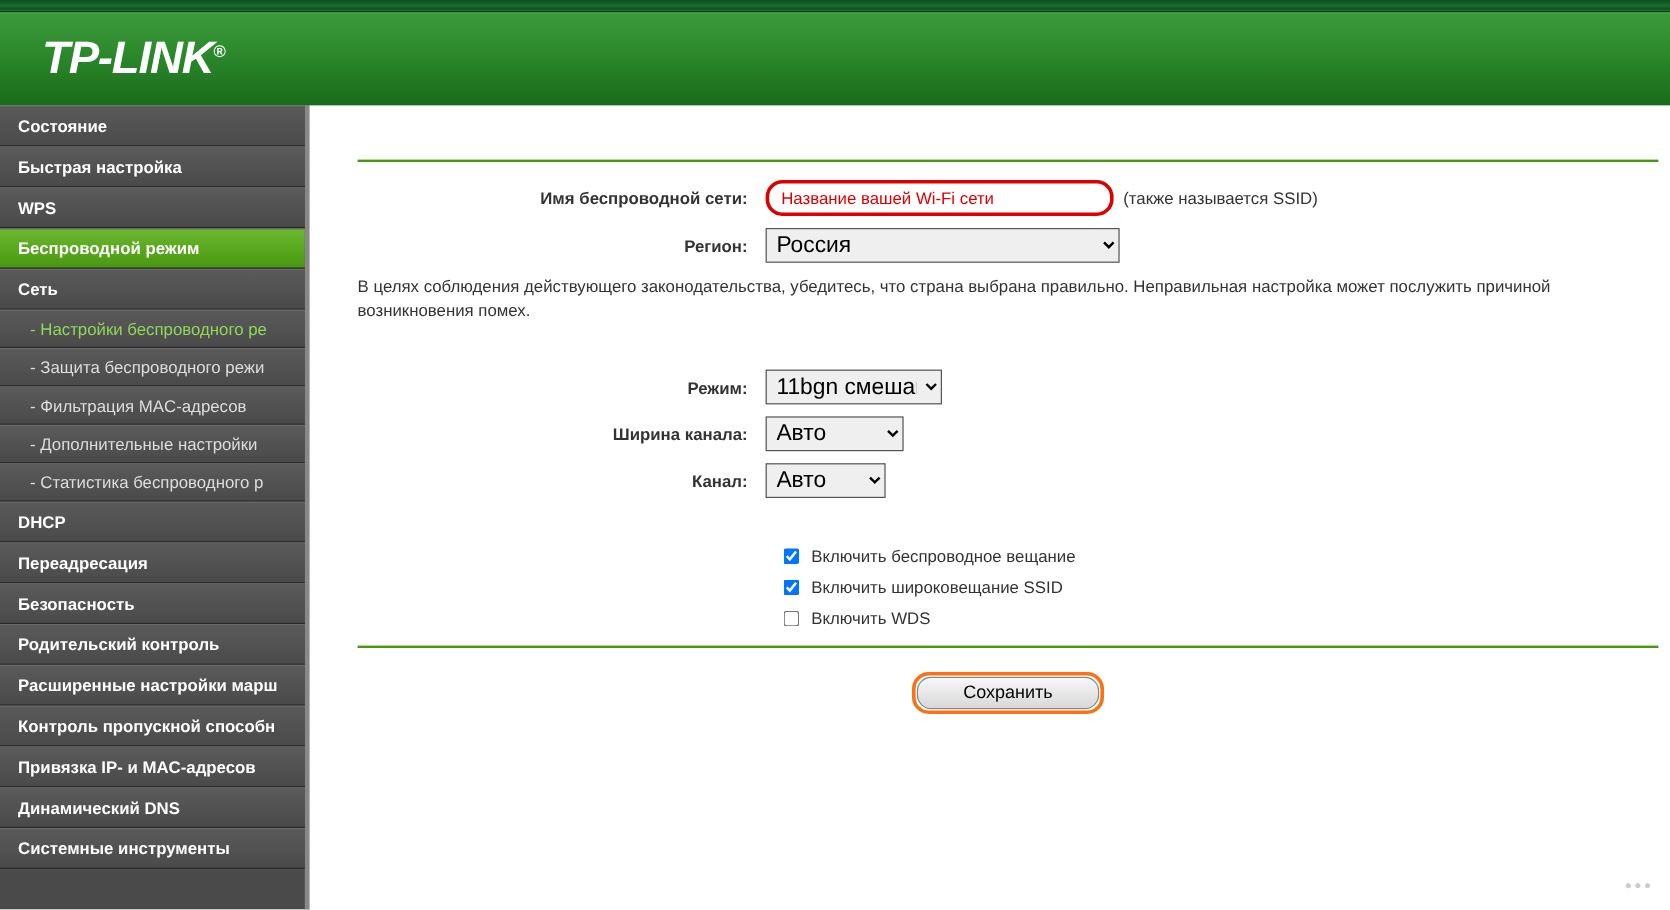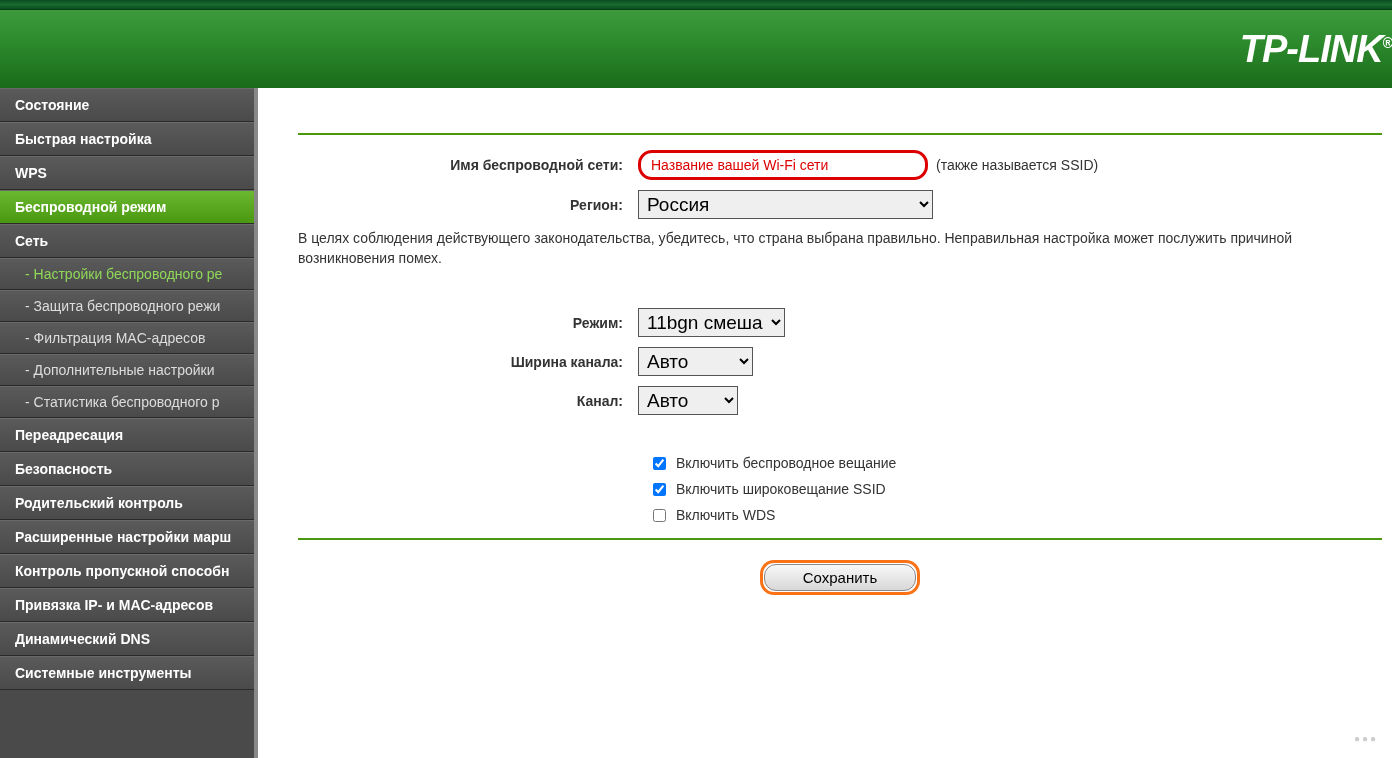--- a/index.html
+++ b/index.html
@@ -1,19 +1,19 @@
 <!DOCTYPE html>
 <html><head>
 <meta charset="utf-8">
 <style>
 * { margin: 0; padding: 0; box-sizing: border-box; }
 body { font-family: Arial, sans-serif; font-size: 14px; background: #fff; }
 
 .top-bar { height: 10px; background: linear-gradient(to bottom, #0a4d1f 0%, #1a6b2e 50%, #0a4d1f 100%); border-bottom: 1px solid #0a3d15; }
-.header { height: 78px; background: linear-gradient(to bottom, #3d9b3d 0%, #2d8b2d 40%, #1a6b1a 100%); display: flex; align-items: center; padding-left: 35px; justify-content: flex-end; }
+.header { height: 78px; background: linear-gradient(to bottom, #3d9b3d 0%, #2d8b2d 40%, #1a6b1a 100%); display: flex; align-items: center; padding-left: 35px; }
 .logo { color: #fff; font-size: 38px; font-weight: bold; font-family: Arial, sans-serif; letter-spacing: -1px; font-style: italic; }
 .logo sup { font-size: 14px; font-style: normal; }
 
 .container { display: flex; min-height: calc(100vh - 88px); }
 
 .sidebar { width: 258px; background: #4a4a4a; border-right: 4px solid #888; position: relative; }
 .sidebar-item { display: block; padding: 8px 15px; color: #fff; font-weight: bold; font-size: 14px; border-top: 1px solid #6a6a6a; border-bottom: 1px solid #2a2a2a; background: linear-gradient(to bottom, #5a5a5a, #4a4a4a); cursor: pointer; white-space: nowrap; overflow: hidden; }
 .sidebar-item.active { background: linear-gradient(to bottom, #6ab82f, #4a9810); color: #fff; }
 .sidebar-sub { display: block; padding: 7px 15px 7px 25px; color: #ddd; font-size: 14px; border-top: 1px solid #6a6a6a; border-bottom: 1px solid #2a2a2a; background: linear-gradient(to bottom, #5a5a5a, #4a4a4a); cursor: pointer; white-space: nowrap; overflow: hidden; }
 .sidebar-sub.current { color: #8fd858; }
@@ -56,20 +56,21 @@
     <div class="sidebar-item">Состояние</div>
     <div class="sidebar-item">Быстрая настройка</div>
     <div class="sidebar-item">WPS</div>
     <div class="sidebar-item active">Беспроводной режим</div>
     <div class="sidebar-item">Сеть</div>
     <div class="sidebar-sub current">- Настройки беспроводного ре</div>
     <div class="sidebar-sub">- Защита беспроводного режи</div>
     <div class="sidebar-sub">- Фильтрация MAC-адресов</div>
     <div class="sidebar-sub">- Дополнительные настройки</div>
     <div class="sidebar-sub">- Статистика беспроводного р</div>
+    <div class="sidebar-item">DHCP</div>
     <div class="sidebar-item">Переадресация</div>
     <div class="sidebar-item">Безопасность</div>
     <div class="sidebar-item">Родительский контроль</div>
     <div class="sidebar-item">Расширенные настройки марш</div>
     <div class="sidebar-item">Контроль пропускной способн</div>
     <div class="sidebar-item">Привязка IP- и MAC-адресов</div>
     <div class="sidebar-item">Динамический DNS</div>
     <div class="sidebar-item">Системные инструменты</div>
   </div>
 

